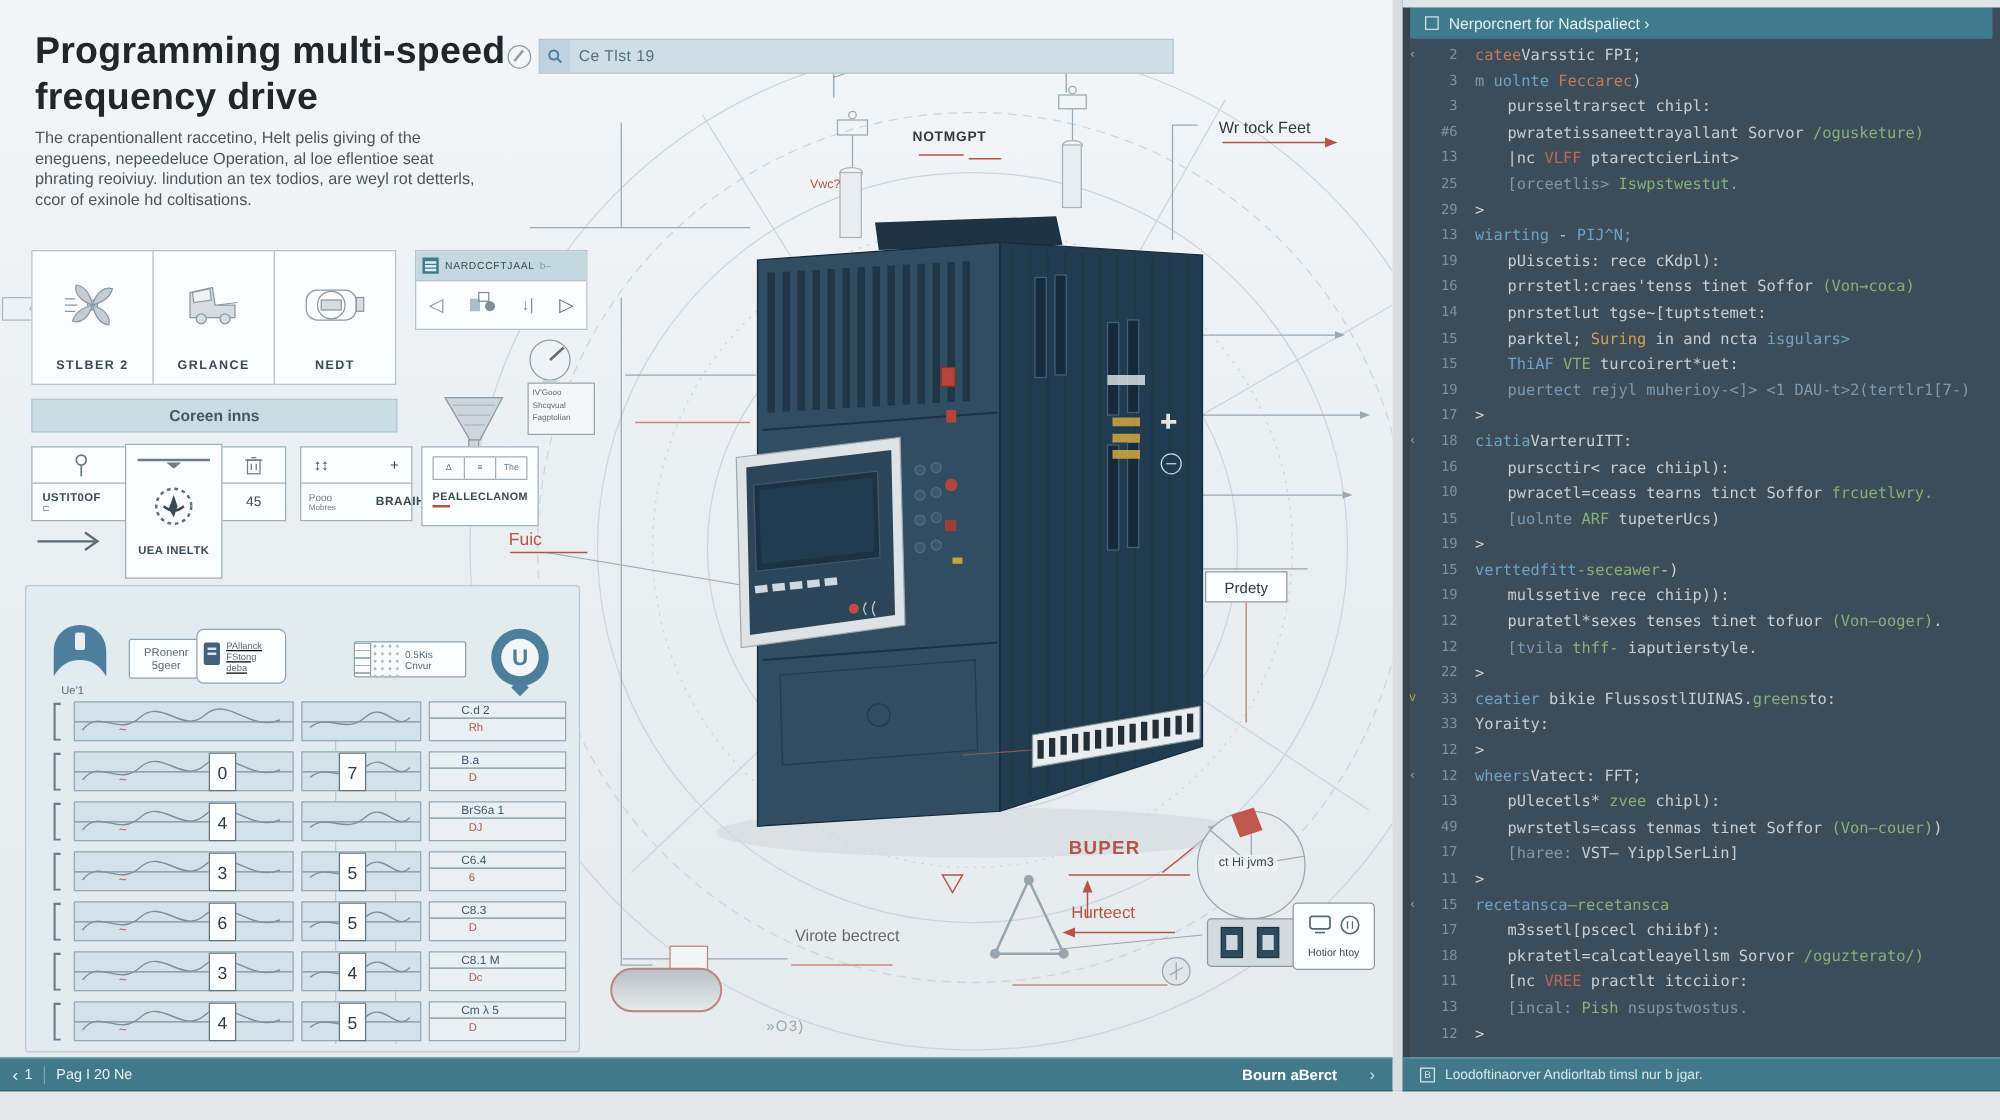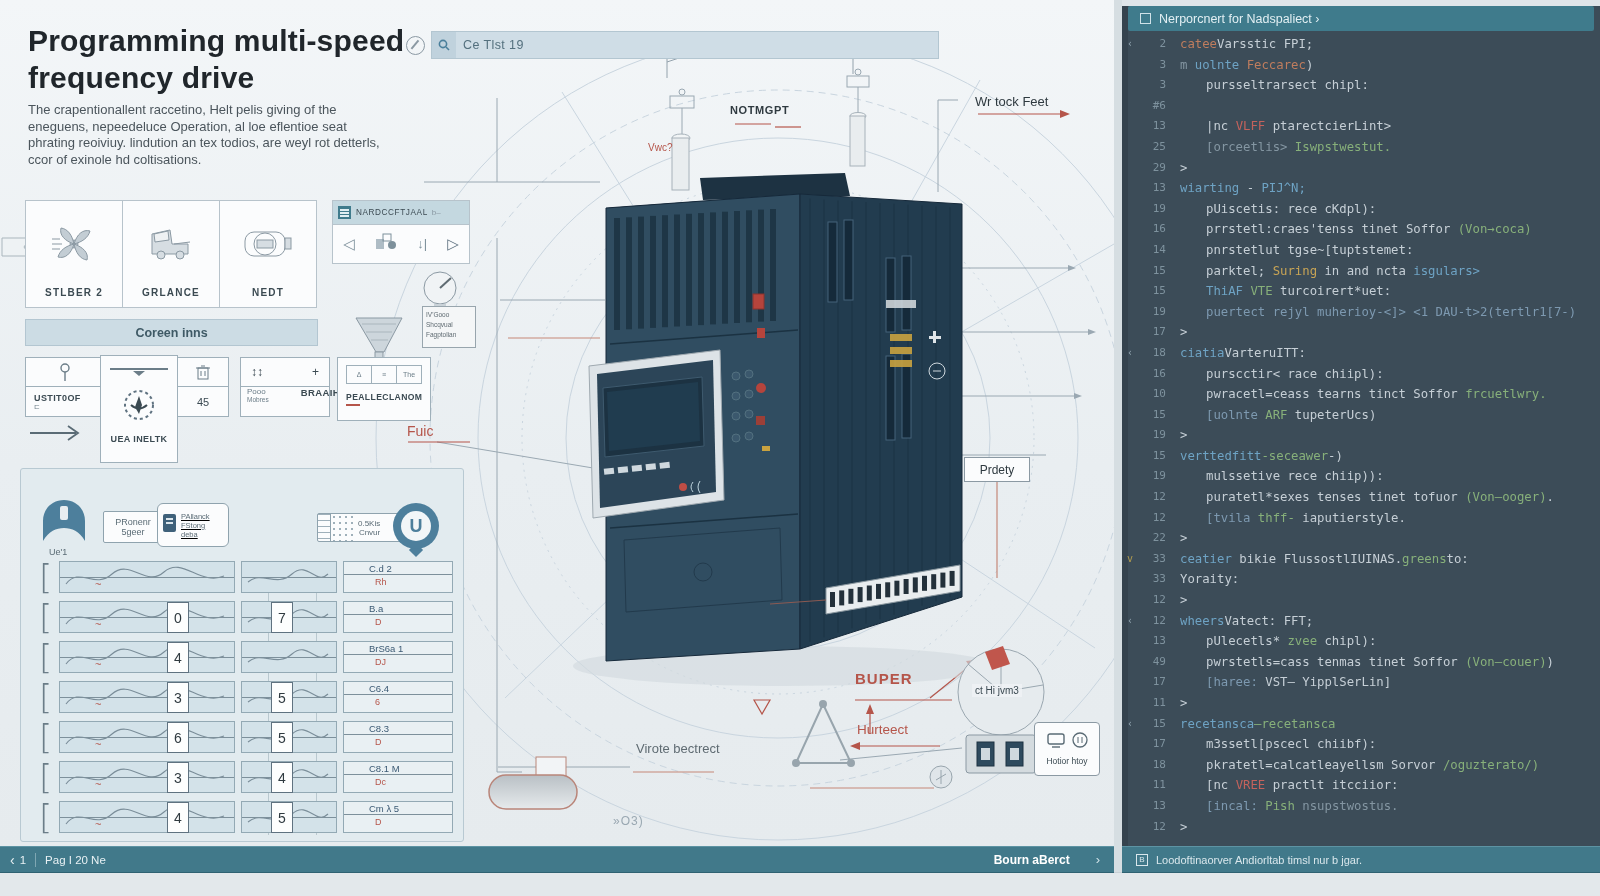--- a/index.html
+++ b/index.html
@@ -491,21 +491,21 @@
             <path d="M13,21 Q21,28 29,21" fill="none" stroke="#3b4a52" stroke-width="2"></path>
           </svg>
       </span>
       <span class="smalllab" style="margin-top:4px;">UEA INELTK</span>
     </div>
     <div class="pbox" style="left:240px;top:357px;width:88px;height:58px;">
       <div style="display:flex;height:28px;border-bottom:1px solid #9fb0ba;align-items:center;justify-content:space-between;padding:0 10px;">
         <span style="font-size:12px;color:#3b4a52;">↕↕</span>
         <span style="font-size:12px;color:#3b4a52;">+</span>
       </div>
-      <div style="display:flex;height:29px;padding:0 6px;gap:28px;">
+      <div style="display:flex;height:29px;align-items:center;padding:0 6px;gap:28px;">
         <span style="display:flex;flex-direction:column;">
           <span class="tinylab" style="font-size:8px;">Pooo</span>
           <span class="tinylab" style="font-size:6.5px;">Mobres</span>
         </span>
         <span class="smalllab" style="margin-left:4px;font-size:9.5px;">BRAAIHOT</span>
       </div>
     </div>
     <div class="pbox" style="left:337px;top:357px;width:92px;height:62px;">
       <div style="display:flex;margin:7px 8px 0 8px;border:1px solid #9fb0ba;height:17px;">
         <span class="pb-cell tinylab" style="flex:1;border-right:1px solid #9fb0ba;">Δ</span>
@@ -547,21 +547,21 @@
               <rect x="1" y="2" width="13" height="18" rx="2" fill="#3f617a"></rect>
               <rect x="4" y="6" width="7" height="2" fill="#dce6ec"></rect>
               <rect x="4" y="10" width="7" height="2" fill="#dce6ec"></rect>
             </svg></span>
         <span style="display:flex;flex-direction:column;margin-left:3px;text-decoration:underline;">
           <span style="font-size:7.5px;color:#5a6b75;">PAllanck</span>
           <span style="font-size:7.5px;color:#5a6b75;">FStong</span>
           <span style="font-size:7.5px;color:#5a6b75;">deba</span>
         </span>
       </div>
-      <div class="hbadge" style="left:296px;top:44px;width:88px;height:27px;display:flex;align-items:center;text-align:right;">
+      <div class="hbadge" style="left:262px;top:44px;width:88px;height:27px;display:flex;align-items:center;">
         <span style="width:12px;height:100%;border-right:1px solid #8fa3ae;background:repeating-linear-gradient(180deg,#9fb0ba 0 1px,transparent 1px 6px);"></span>
         <span style="width:22px;height:100%;background:radial-gradient(#9fb0ba 1px,transparent 1.3px);background-size:6px 6px;"></span>
         <span style="display:flex;flex-direction:column;margin-left:5px;">
           <span style="font-size:8px;color:#5a6b75;">0.5Kis</span>
           <span style="font-size:8px;color:#5a6b75;">Cnvur</span>
         </span>
       </div>
       <div style="position:absolute;left:372px;top:34px;width:46px;height:46px;border-radius:50%;background:#4d7f9c;display:flex;align-items:center;justify-content:center;z-index:3;">
         <span style="width:30px;height:30px;border-radius:50%;background:#f2f6f8;display:flex;align-items:center;justify-content:center;font-weight:700;font-size:18px;color:#4d7f9c;">U</span>
       </div>
@@ -758,20 +758,21 @@
           <span class="ltx" style="padding-left:14px"><span class="tk-dim">m </span><span class="tk-blu">uolnte </span><span class="tk-kw">Feccarec</span><span class="tk-txt">)</span></span>
         </div>
         <div class="cl">
           <span class="gut"></span>
           <span class="lnum">3</span>
           <span class="ltx" style="padding-left:40px"><span class="tk-txt">pursseltrarsect chipl:</span></span>
         </div>
         <div class="cl">
           <span class="gut"></span>
           <span class="lnum">#6</span>
+          <span class="ltx" style="padding-left:40px"><span class="tk-txt">pwratetissaneettrayallant Sorvor </span><span class="tk-grn">/ogusketure)</span></span>
         </div>
         <div class="cl">
           <span class="gut"></span>
           <span class="lnum">13</span>
           <span class="ltx" style="padding-left:40px"><span class="tk-txt">|nc </span><span class="tk-red">VLFF</span><span class="tk-txt"> ptarectcierLint&gt;</span></span>
         </div>
         <div class="cl">
           <span class="gut"></span>
           <span class="lnum">25</span>
           <span class="ltx" style="padding-left:40px"><span class="tk-dim">[orceetlis&gt; </span><span class="tk-grn">Iswpstwestut.</span></span>

